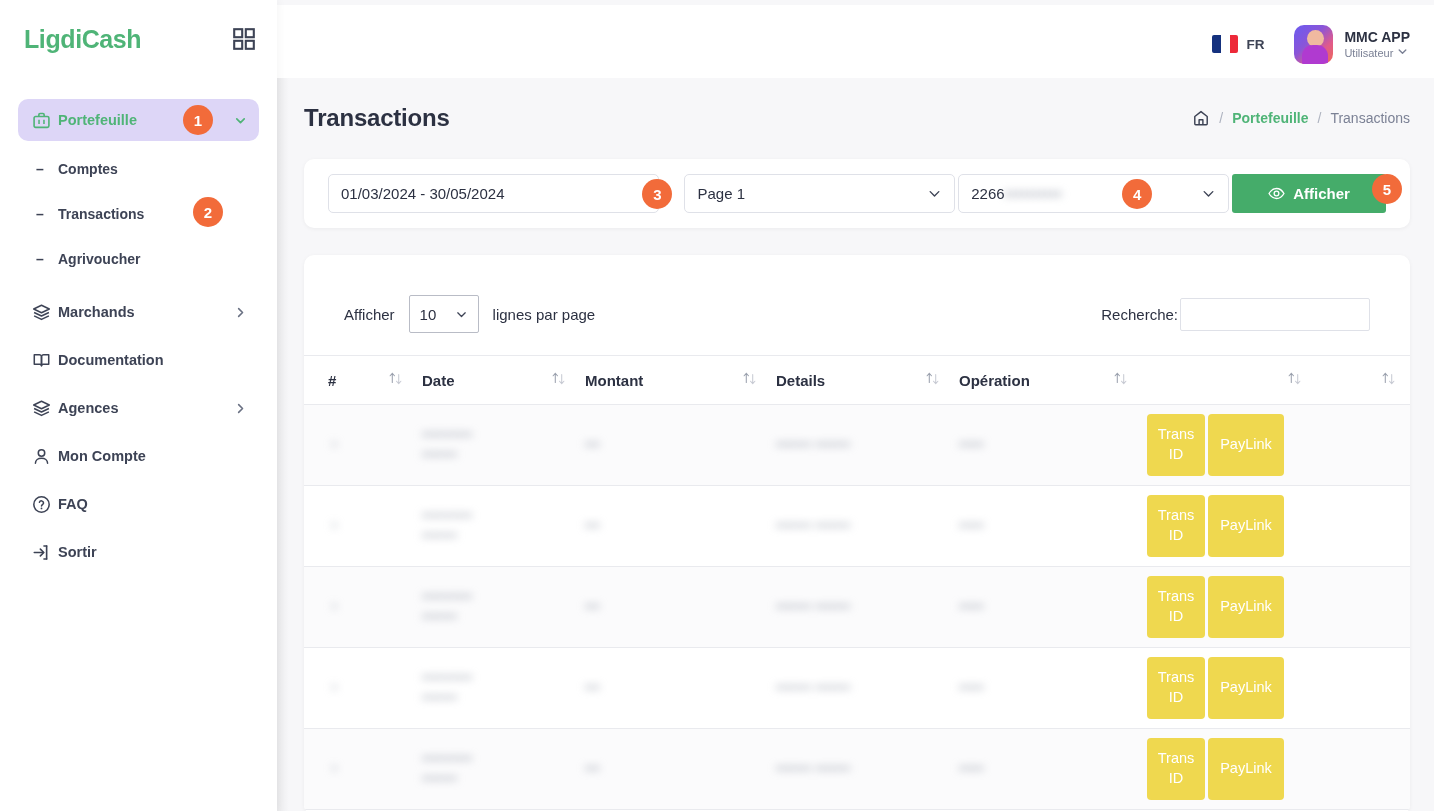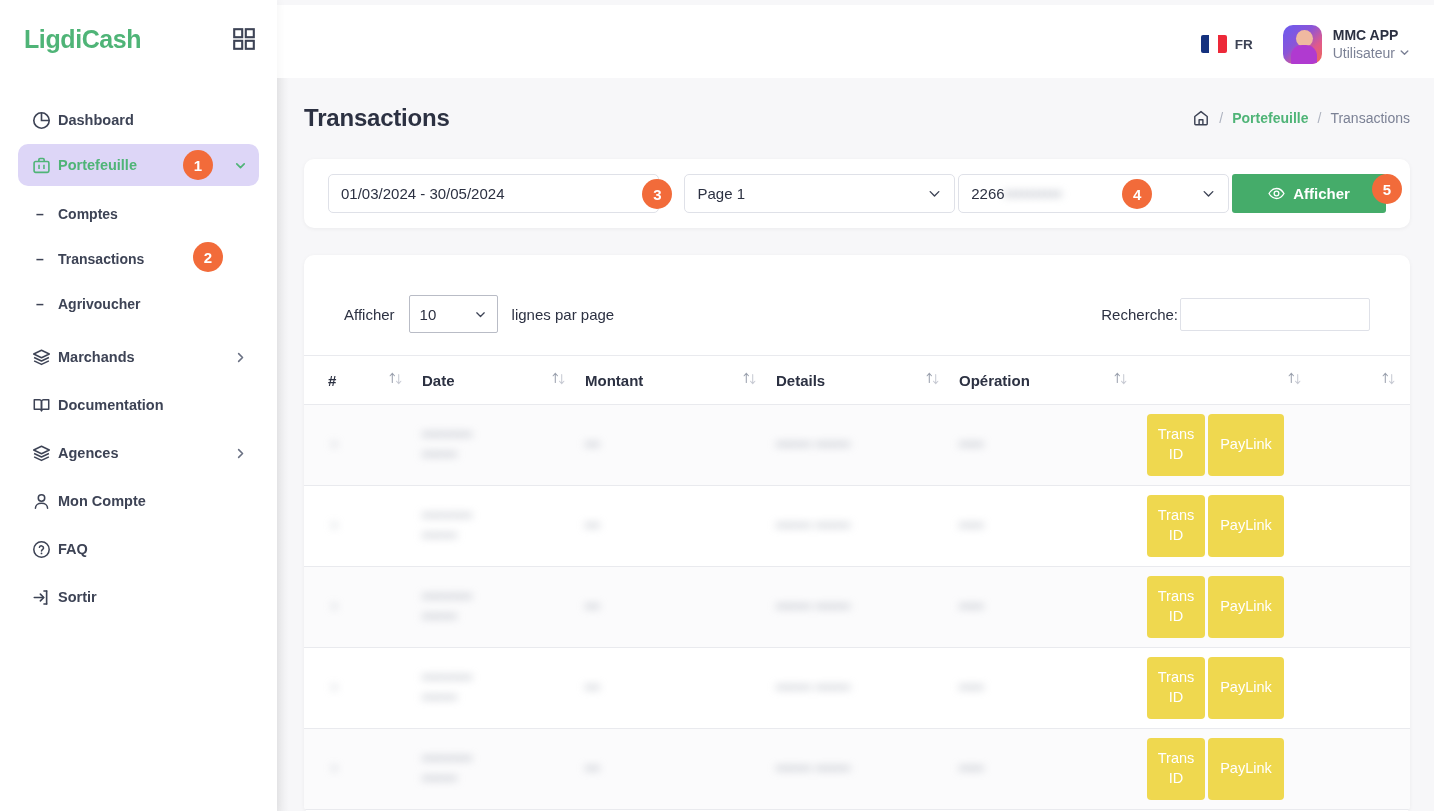--- a/index.html
+++ b/index.html
@@ -94,21 +94,21 @@
   }
   #avatar::before{
     content:""; position:absolute; left:13px; top:5px; width:17px; height:17px;
     border-radius:50%; background:#f0b9a0;
   }
   #avatar::after{
     content:""; position:absolute; left:8px; top:20px; width:26px; height:22px;
     border-radius:11px 11px 0 0; background:#b03ad0;
   }
   #uname { font-size:14px; font-weight:700; color:#2c3142; line-height:1.25; }
-  #urole { font-size:14px; color:#7b8195; display:flex; align-items:center; gap:4px; }
+  #urole { font-size:11px; color:#7b8195; display:flex; align-items:center; gap:4px; }
 
   
   #main {
     position: absolute; left: 277px; top: 78px;
     width: 1157px; height: 733px;
     background: #f7f7f9;
     overflow: hidden;
   }
   #pagehead {
     display:flex; align-items:center; justify-content:space-between;
@@ -170,21 +170,21 @@
     height: 560px;
     overflow: hidden;
     position: relative;
   }
   #tabletop {
     display:flex; align-items:center; justify-content:space-between;
     padding: 40px 40px 0 40px;
   }
   #lenctl { display:flex; align-items:center; gap:14px; font-size:15px; color:#2c3142; }
   #lensel {
-    width: 89px; height: 38px;
+    width: 70px; height: 38px;
     border:1px solid #b9bcc6; border-radius:2px;
     background:#fff;
     display:flex; align-items:center; justify-content:space-between;
     padding: 0 10px;
     font-size:15px; color:#2c3142; cursor:pointer;
   }
   #searchctl { display:flex; align-items:center; gap:2px; font-size:15px; color:#2c3142; }
   #searchbox {
     width: 190px; height: 33px;
     border:1px solid #dfe1e8; border-radius:2px;
@@ -252,29 +252,20 @@
         <rect x="1.2" y="1.2" width="8" height="8" stroke="#3d4355" stroke-width="2.1"></rect>
         <rect x="12.8" y="1.2" width="8" height="8" stroke="#3d4355" stroke-width="2.1"></rect>
         <rect x="1.2" y="12.8" width="8" height="8" stroke="#3d4355" stroke-width="2.1"></rect>
         <rect x="12.8" y="12.8" width="8" height="8" stroke="#3d4355" stroke-width="2.1"></rect>
       </svg>
     </div>
   </div>
 
   <div class="navlist">
 
-    <div class="navitem">
-      <span class="nicon">
-        <svg width="19" height="19" viewBox="0 0 20 20" fill="none">
-          <circle cx="10" cy="10" r="8.1" stroke="currentColor" stroke-width="1.7"></circle>
-          <path d="M10 2.0 V10 H18" stroke="currentColor" stroke-width="1.7" fill="none"></path>
-        </svg>
-      </span>
-      <span class="nlabel">Dashboard</span>
-    </div>
 
     <div class="navitem active">
       <span class="nicon">
         <svg width="19" height="19" viewBox="0 0 20 20" fill="none">
           <rect x="2.2" y="5.8" width="15.6" height="11.4" rx="1.6" stroke="currentColor" stroke-width="1.7"></rect>
           <path d="M7.2 5.8V4.0a1.3 1.3 0 0 1 1.3-1.3h3a1.3 1.3 0 0 1 1.3 1.3v1.8" stroke="currentColor" stroke-width="1.7"></path>
           <path d="M7.4 9.2v4.6M12.6 9.2v4.6" stroke="currentColor" stroke-width="1.6"></path>
         </svg>
       </span>
       <span class="nlabel">Portefeuille</span>

